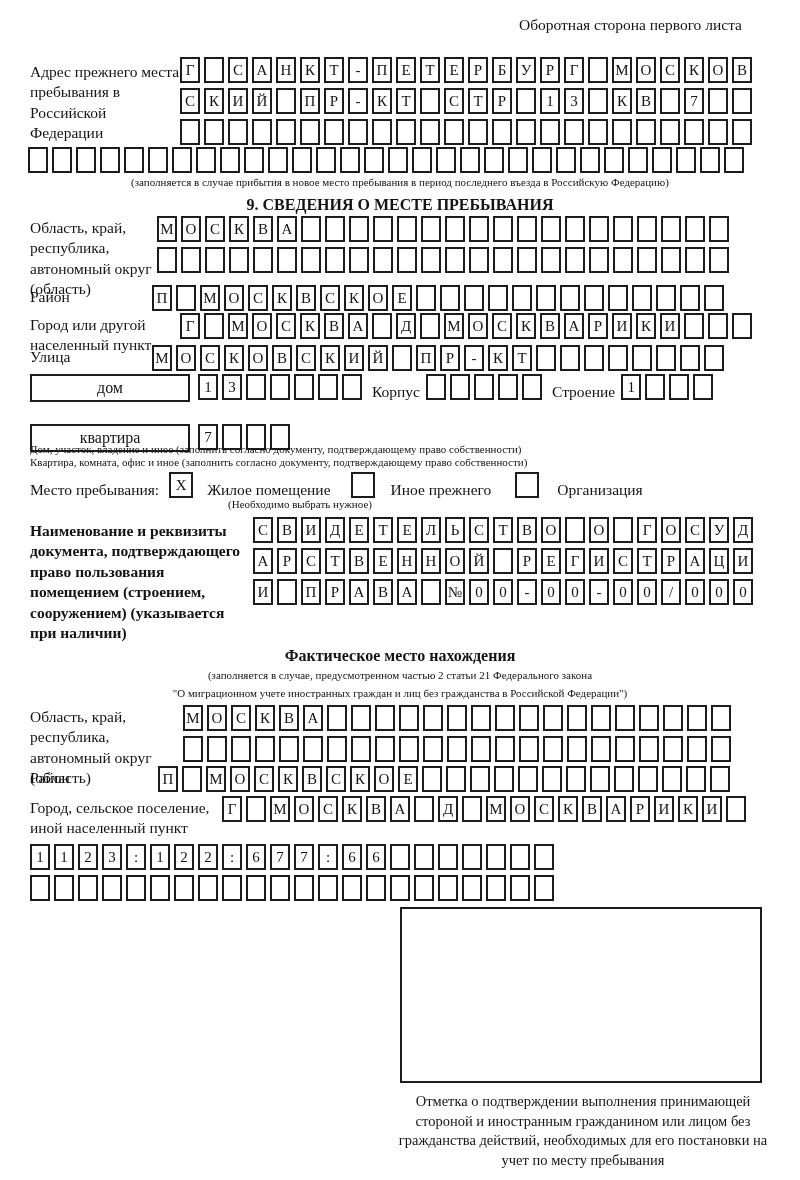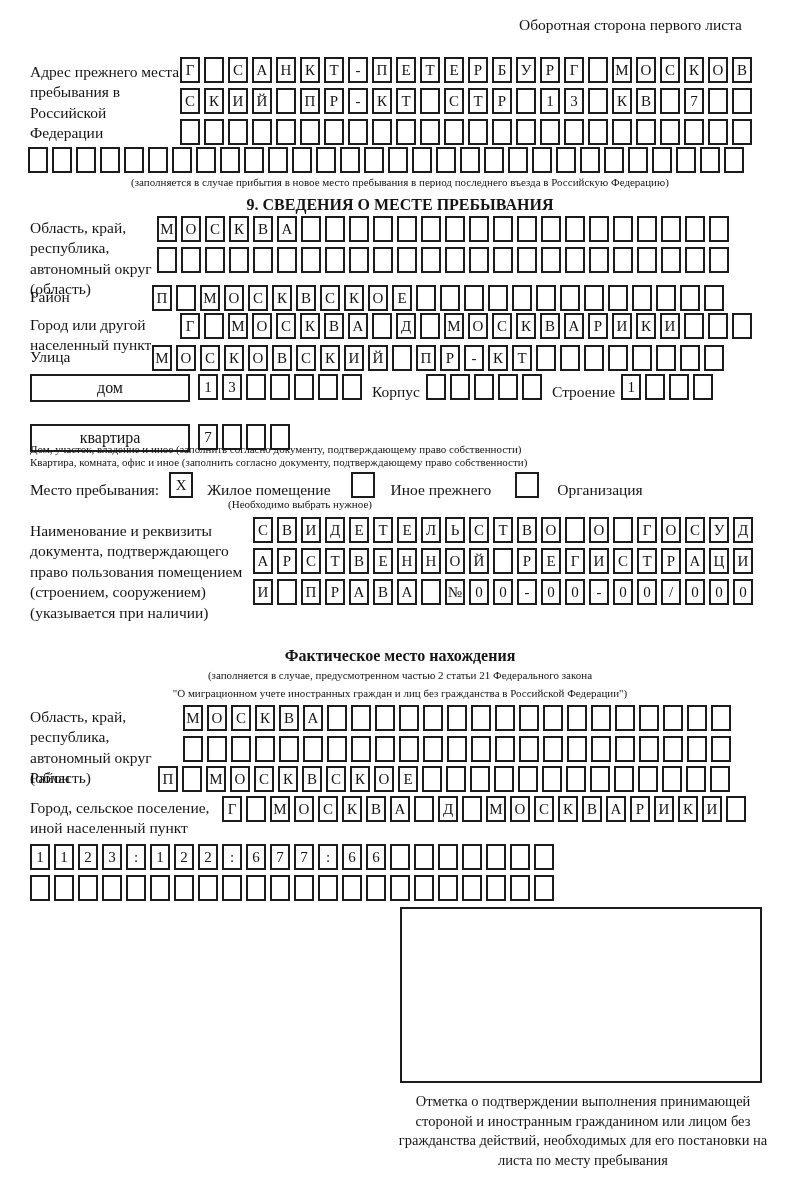--- a/index.html
+++ b/index.html
@@ -358,21 +358,21 @@
   <div class="chk" style="margin:0 8px 0 4px;">X</div>
   <div class="inline-lbl">Жилое помещение</div>
   <div class="chk" style="margin:0 10px 0 14px;"></div>
   <div class="inline-lbl">Иное прежнего</div>
   <div class="chk" style="margin:0 12px 0 18px;"></div>
   <div class="inline-lbl">Организация</div>
 </div>
 <div class="abs note" style="top:498px; left:150px; width:300px; text-align:center;">(Необходимо выбрать нужное)</div>
 
 <div class="flexblk" style="top:517px; left:30px;">
-  <div class="lbl" style="width:223px; padding-top:4px;">Наименование и реквизиты документа, подтверждающего право пользования помещением (строением, сооружением) (указывается при наличии)</div>
+  <div class="lbl" style="width:223px; padding-top:4px;font-weight:bold;">Наименование и реквизиты документа, подтверждающего право пользования помещением (строением, сооружением) (указывается при наличии)</div>
   <div class="cellcol">
     <div class="cells">
         <div class="cell">С</div>
         <div class="cell">В</div>
         <div class="cell">И</div>
         <div class="cell">Д</div>
         <div class="cell">Е</div>
         <div class="cell">Т</div>
         <div class="cell">Е</div>
         <div class="cell">Л</div>
@@ -604,13 +604,13 @@
         <div class="cell"></div>
         <div class="cell"></div>
         <div class="cell"></div>
         <div class="cell"></div>
         <div class="cell"></div>
       </div>
   </div>
 </div>
 
 <div class="stampbox" style="top:907px; left:400px; width:362px; height:176px;"></div>
-<div class="caption" style="top:1092px; left:392px; width:382px;">Отметка о подтверждении выполнения принимающей стороной и иностранным гражданином или лицом без гражданства действий, необходимых для его постановки на листа по месту пребывания</div>
+<div class="caption" style="top:1092px; left:392px; width:382px;">Отметка о подтверждении выполнения принимающей стороной и иностранным гражданином или лицом без гражданства действий, необходимых для его постановки на учет по месту пребывания</div>
 
 </body></html>

